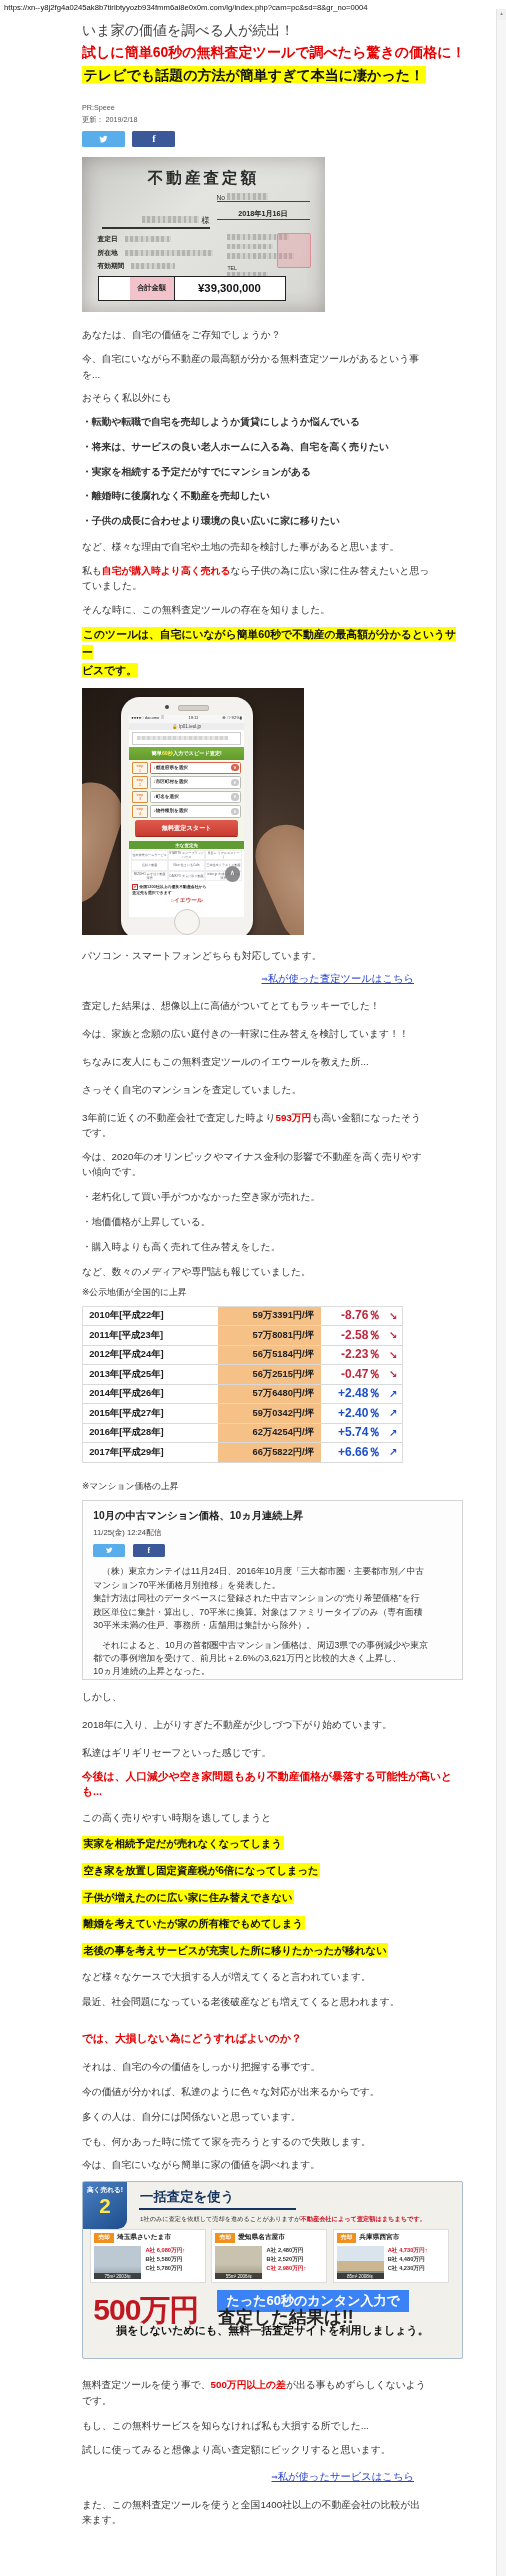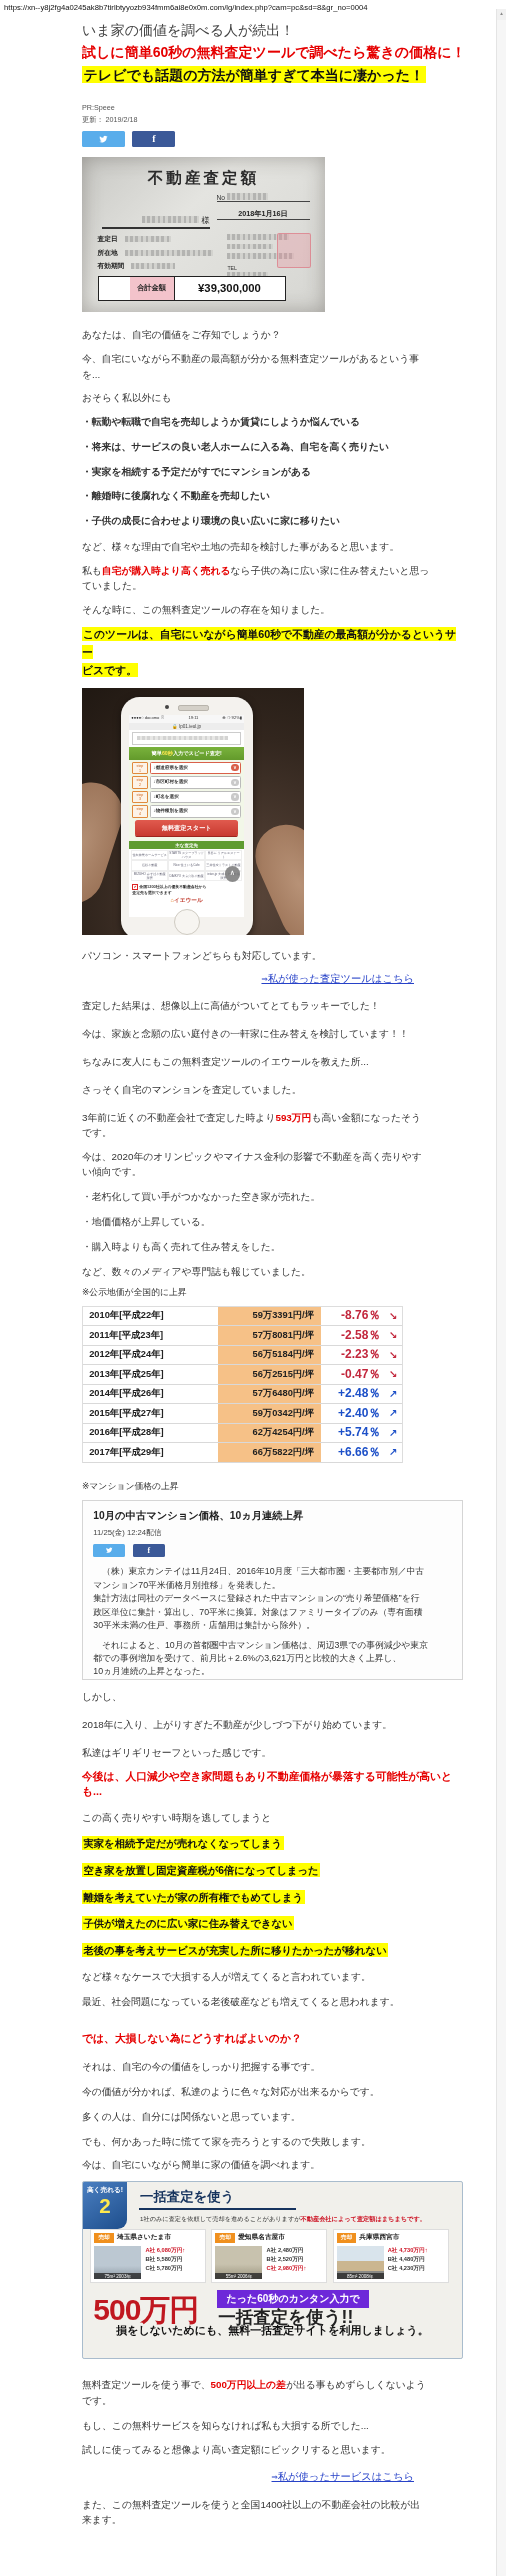--- a/index.html
+++ b/index.html
@@ -114,21 +114,21 @@
   .card .cname{font-size:6.7px;font-weight:bold;margin-left:3.1px;color:#222;}
   .card .cbody{display:flex;margin-top:3.1px;}
   .card .cphoto{width:47px;height:33px;position:relative;overflow:hidden;}
   .card .cspec{position:absolute;left:0;bottom:0;width:100%;background:rgba(40,40,40,.8);color:#fff;font-size:4.6px;text-align:center;padding:0.5px 0;}
   .card .cprices{flex:1;padding-left:4.1px;font-size:5.7px;line-height:8.8px;color:#333;font-weight:bold;}
   .card .hot{color:#cc1122;}
   .ph-bld1{background:linear-gradient(#bcc8d2 60%,#8c98a2);}
   .ph-bld2{background:linear-gradient(#c8c2ae 55%,#9a947e);}
   .ph-house{background:linear-gradient(#d9e4ec 45%,#cbb690 45% 75%,#8a8a86 75%);}
   .bannerbig{position:absolute;left:10.3px;top:108px;width:361px;}
-  .bannerbig .ribbon{position:absolute;left:124px;top:0;background:#6d28d9;color:#fff;font-size:10px;font-weight:bold;padding:2.1px 9.3px;}
+  .bannerbig .ribbon{position:absolute;left:124px;top:0;background:#3b82f6;color:#fff;font-size:13px;font-weight:bold;padding:2.1px 9.3px;}
   .bannerbig .big1{position:absolute;left:0;top:1px;font-size:30px;font-weight:bold;color:#c01820;line-height:38px;letter-spacing:-1px;}
   .bannerbig .big2{position:absolute;left:125px;top:15.5px;font-size:17.5px;font-weight:bold;color:#222;}
   .banner .bbottom{position:absolute;left:0;bottom:20px;width:100%;text-align:center;font-size:11px;font-weight:bold;color:#111;}
   a{cursor:pointer;}
 </style>
 </head>
 <body>
 
 <div id="page">
   <div class="urlline">https://xn--y8j2fg4a0245ak8b7tirlbtyyozb934fmm6ai8e0x0m.com/lg/index.php?cam=pc&amp;sd=8&amp;gr_no=0004</div>
@@ -336,22 +336,22 @@
     </div>
 
     <div class="para" style="margin-top:9px">しかし、</div>
     <div class="para wide">2018年に入り、上がりすぎた不動産が少しづつ下がり始めています。</div>
     <div class="para wide">私達はギリギリセーフといった感じです。</div>
     <div class="red-line">今後は、人口減少や空き家問題もあり不動産価格が暴落する可能性が高いと
 も...</div>
     <div class="para" style="margin-top:10.3px">この高く売りやすい時期を逃してしまうと</div>
     <div class="hl-line" style="margin-top:9.3px"><span>実家を相続予定だが売れなくなってしまう</span></div>
     <div class="hl-line"><span>空き家を放置し固定資産税が6倍になってしまった</span></div>
+    <div class="hl-line"><span>子供が増えたのに広い家に住み替えできない</span></div>
     <div class="hl-line"><span>離婚を考えていたが家の所有権でもめてしまう</span></div>
-    <div class="hl-line"><span>子供が増えたのに広い家に住み替えできない</span></div>
     <div class="hl-line"><span>老後の事を考えサービスが充実した所に移りたかったが移れない</span></div>
     <div class="para">など様々なケースで大損する人が増えてくると言われています。</div>
     <div class="para">最近、社会問題になっている老後破産なども増えてくると思われます。</div>
     <div class="red-line" style="margin-top:21.6px">では、大損しない為にどうすればよいのか？</div>
     <div class="para wide">それは、自宅の今の価値をしっかり把握する事です。</div>
     <div class="para">今の価値が分かれば、私達のように色々な対応が出来るからです。</div>
     <div class="para">多くの人は、自分には関係ないと思っています。</div>
     <div class="para">でも、何かあった時に慌てて家を売ろうとするので失敗します。</div>
     <div class="para tight">今は、自宅にいながら簡単に家の価値を調べれます。</div>
 
@@ -408,21 +408,21 @@
                 <div class="hot">A社 4,730万円↑</div>
                 <div>B社 4,480万円</div>
                 <div>C社 4,230万円</div>
               </div>
           </div>
         </div>
       </div>
       <div class="bannerbig">
         <span class="ribbon">たった60秒のカンタン入力で</span>
         <span class="big1">500万円</span>
-        <span class="big2">一括査定を使う!!</span>
+        <span class="big2">査定した結果は!!</span>
       </div>
       <div class="bbottom">損をしないためにも、無料一括査定サイトを利用しましょう。</div>
     </div>
 
     <div class="para" style="margin-top:18.5px"><span>無料査定ツールを使う事で、</span><span class="redtx">500万円以上の差</span><span>が出る事もめずらしくないよう
 です。</span></div>
     <div class="para">もし、この無料サービスを知らなければ私も大損する所でした...</div>
     <div class="para">試しに使ってみると想像より高い査定額にビックリすると思います。</div>
     <div class="linkline" style="margin-top:12.4px"><a>⇒私が使ったサービスはこちら</a></div>
     <div class="para wide">また、この無料査定ツールを使うと全国1400社以上の不動産会社の比較が出

